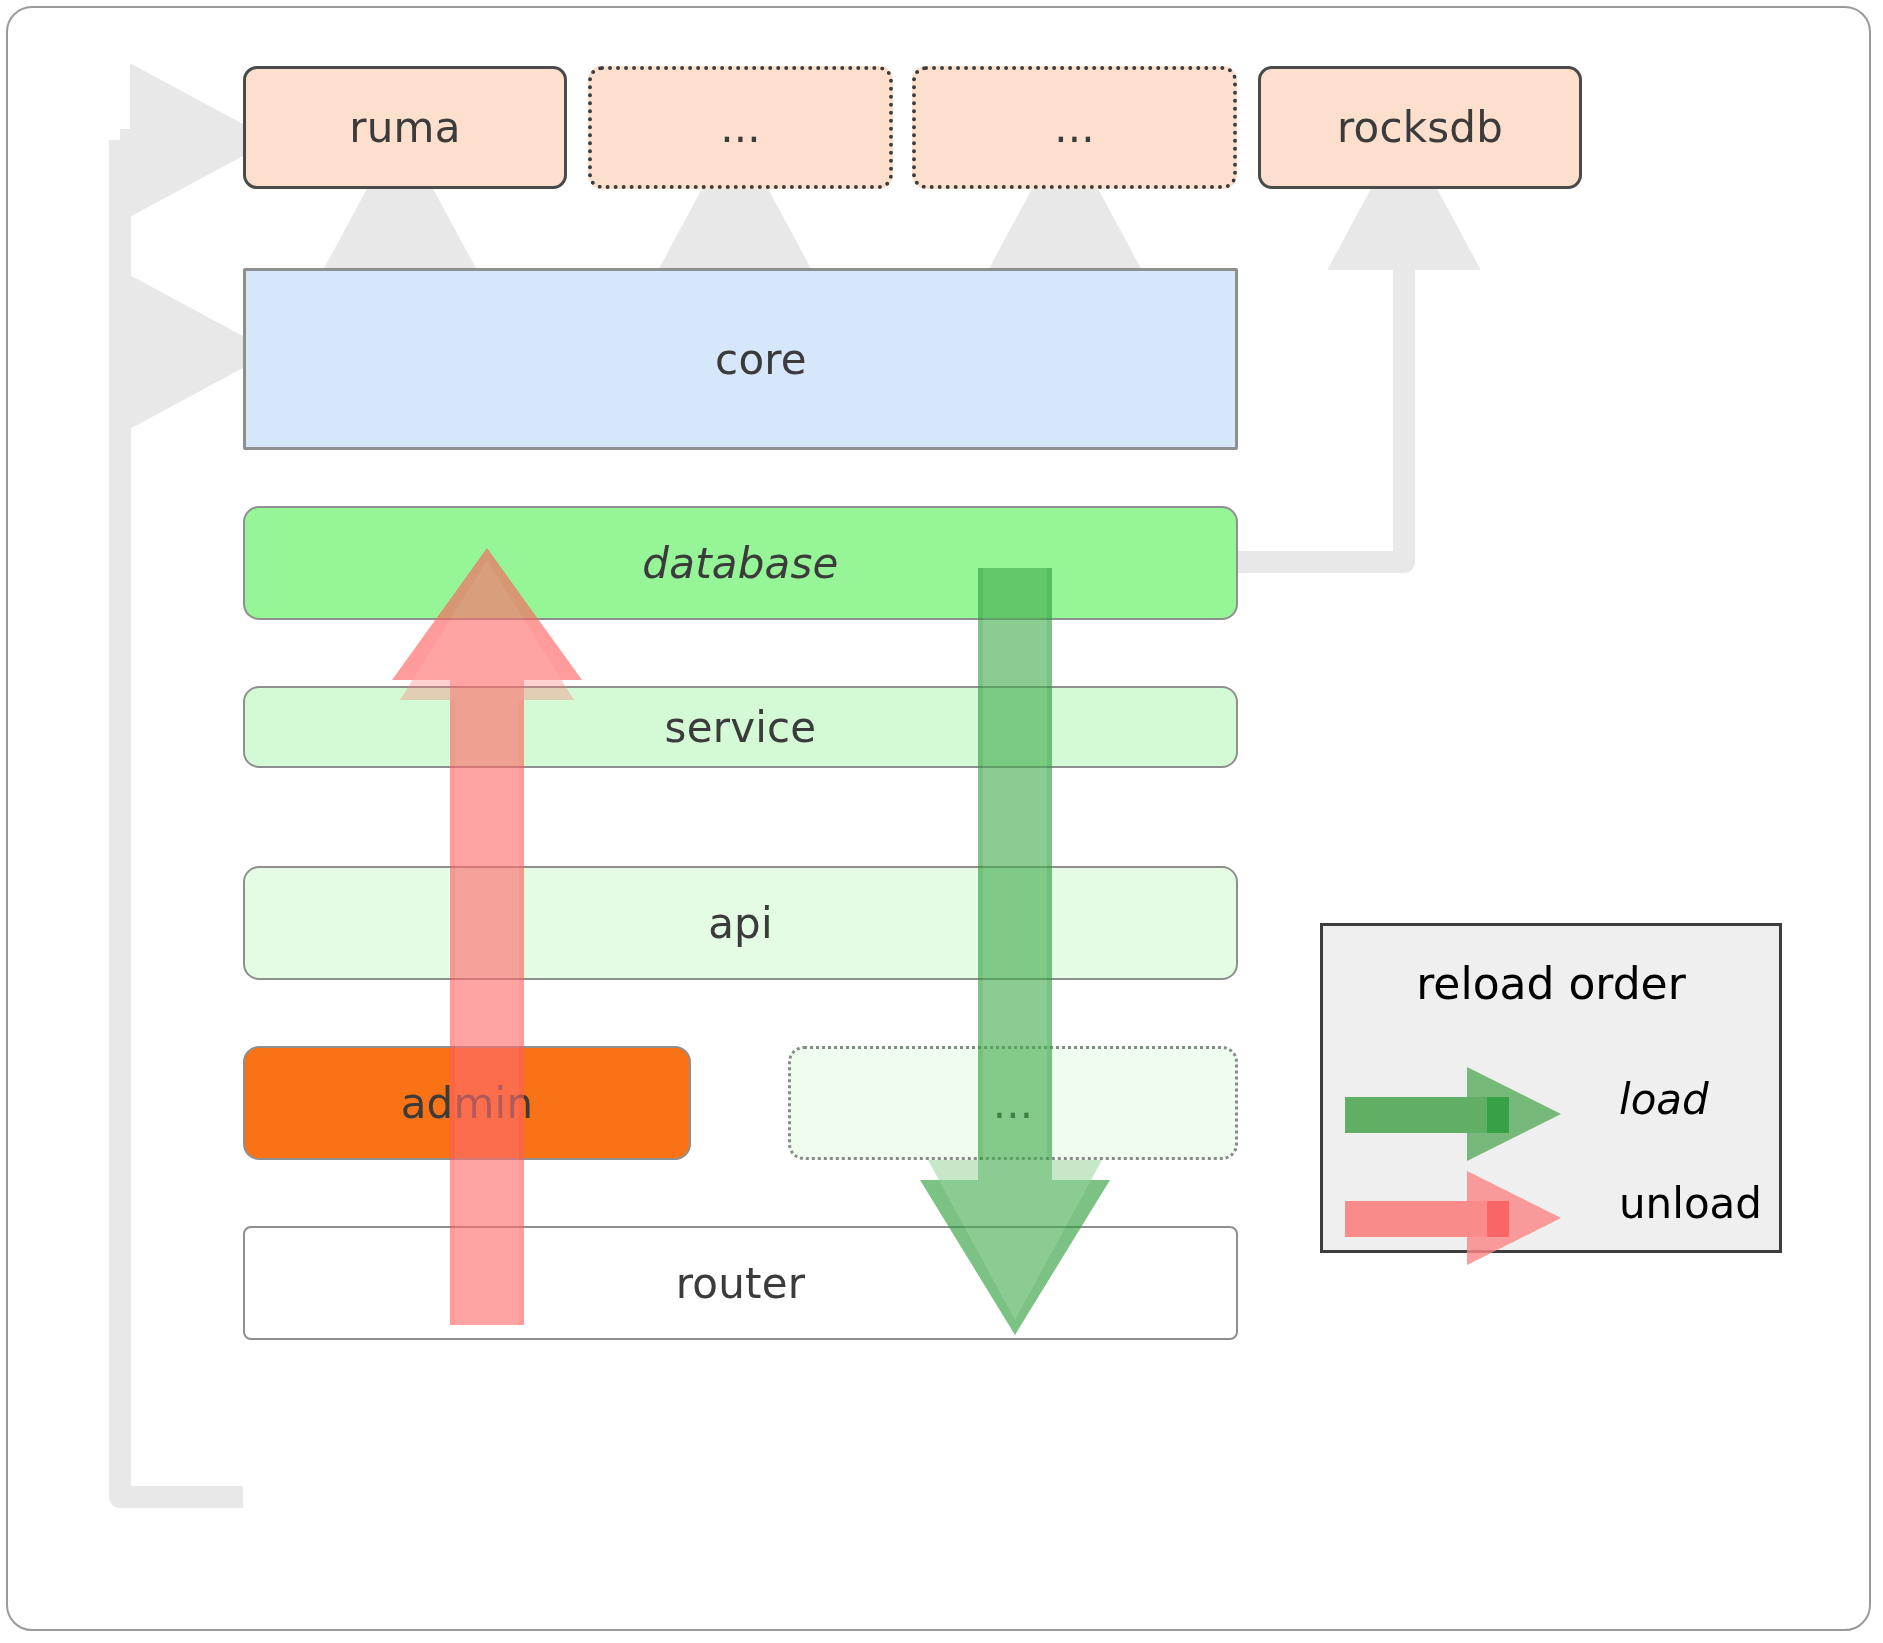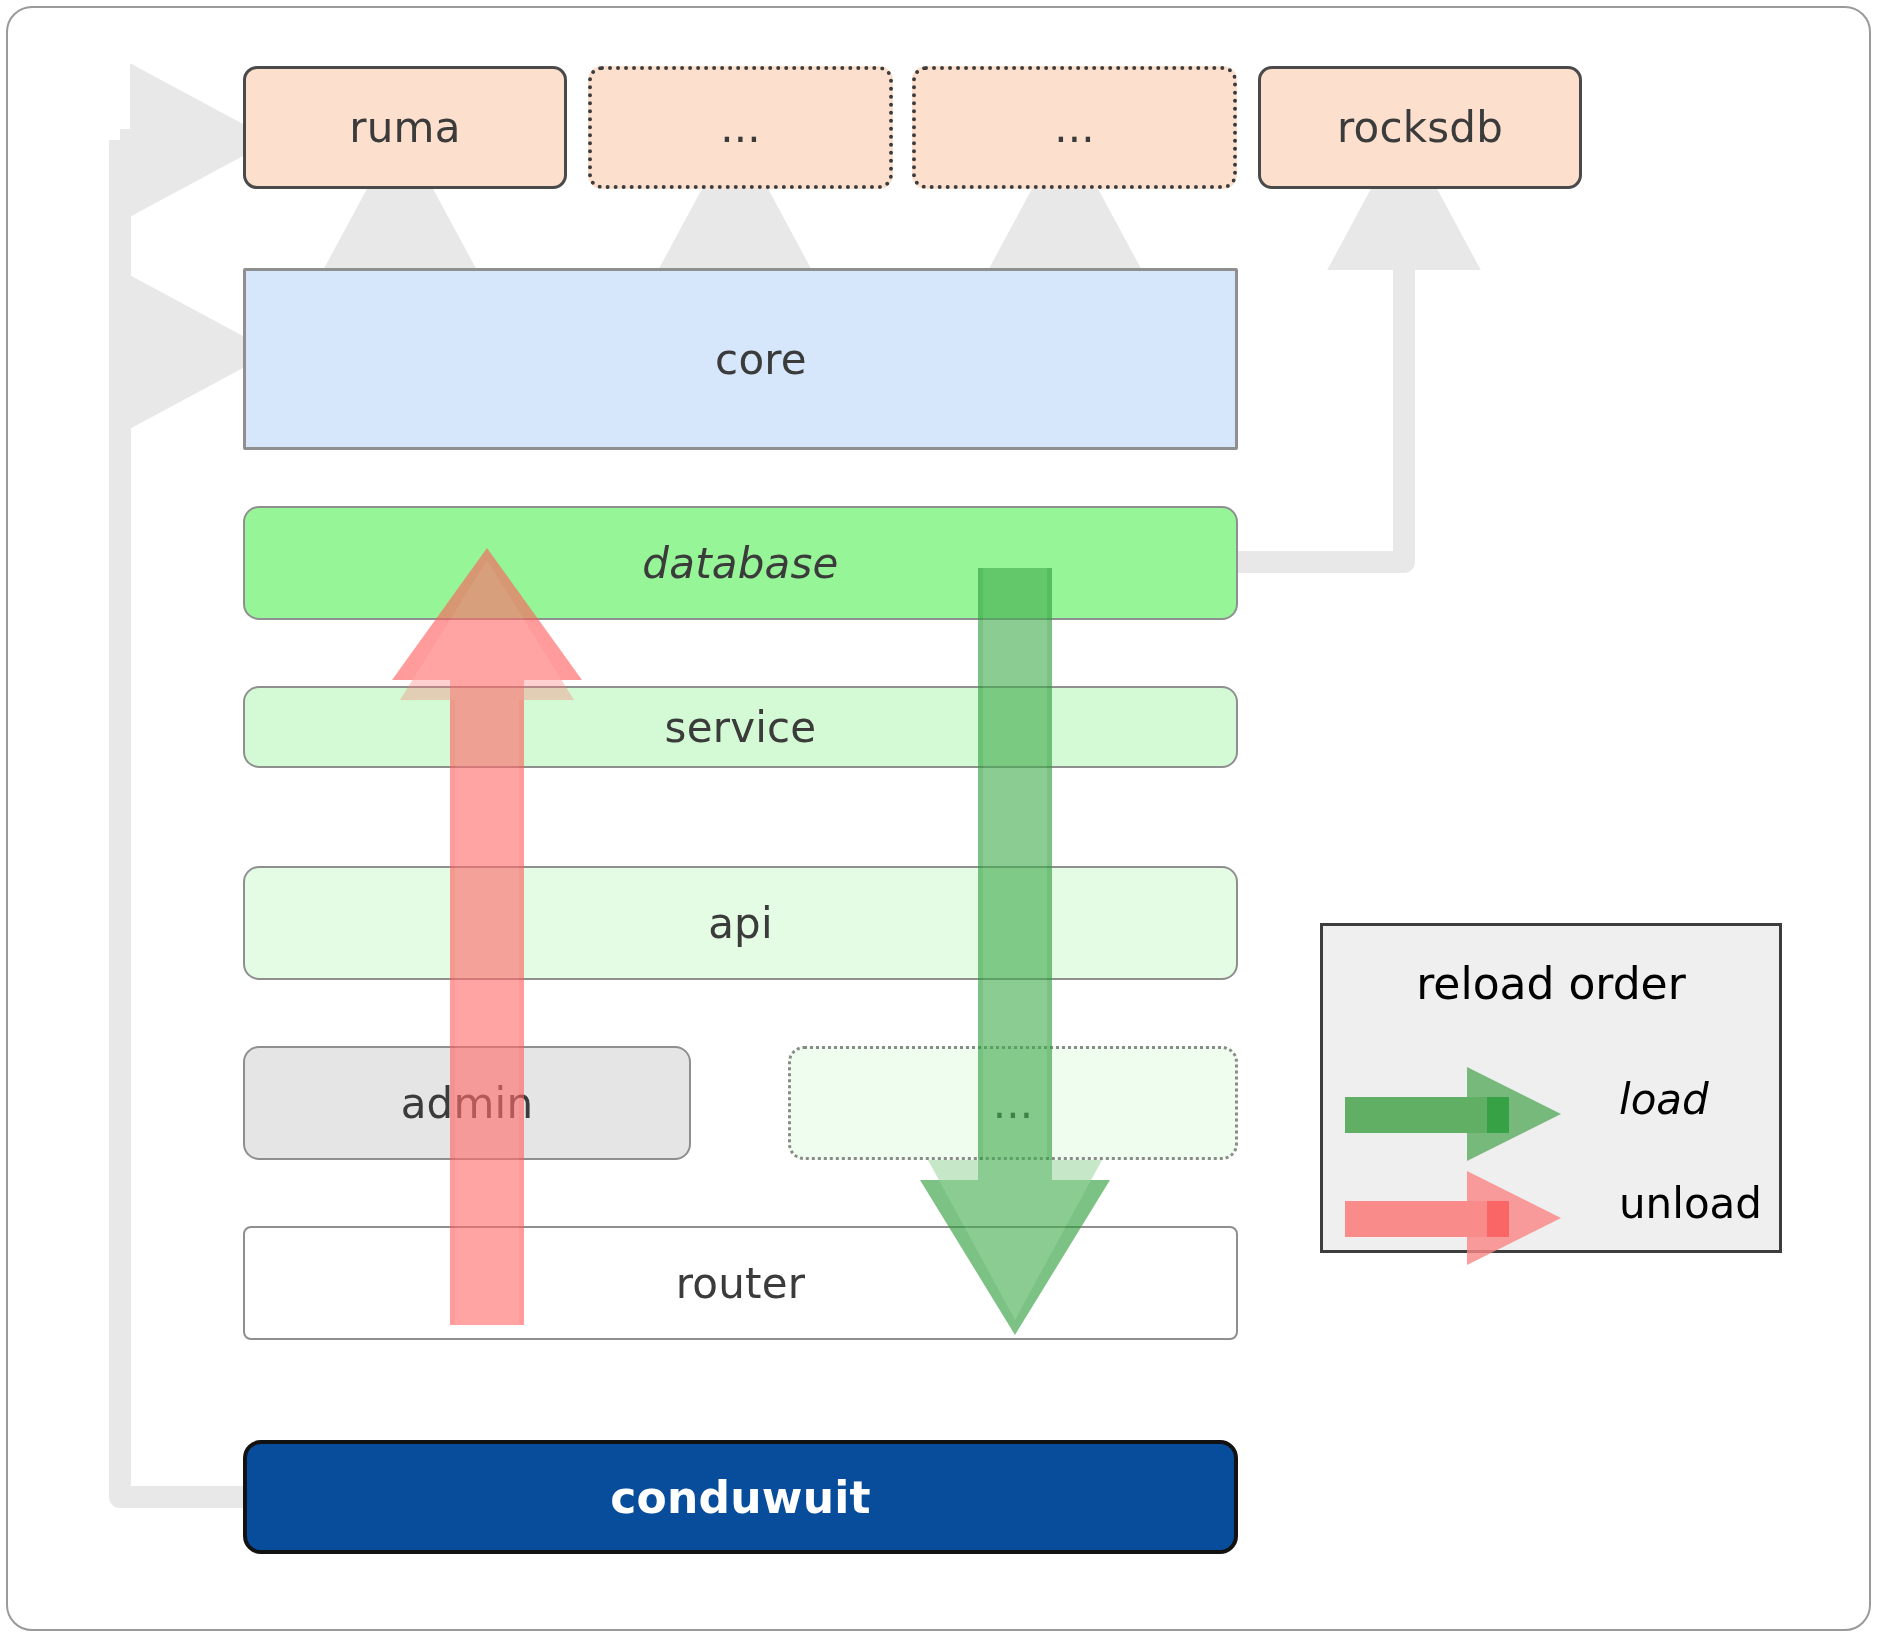--- a/index.html
+++ b/index.html
@@ -61,21 +61,21 @@
     padding-left: 41px;
   }
   
   .lyr {
     border: 2px solid #8f8f8f;
     border-radius: 16px;
   }
   .lyr-db      { background: #96f597; }
   .lyr-service { background: #d3fad4; }
   .lyr-api     { background: #e4fbe4; }
-  .lyr-admin   { background: #e5e5e5; }
+  .lyr-admin   { background: #f97316; }
   .lyr-dots    { background: #effdef; border: 3px dotted #8a8a8a; }
   .lyr-router  { background: #ffffff; border-radius: 8px; }
 
   
   .app-box {
     background: #084d9c;
     border: 4px solid #121212;
     border-radius: 18px;
     color: #ffffff;
     font-weight: bold;
@@ -203,23 +203,20 @@
       <path d="M 450,1325 L 450,680 L 392,680 L 487,548 L 582,680 L 524,680 L 524,1325 Z" fill="#ff5e5e"></path>
       <path d="M 455,1325 L 455,700 L 400,700 L 487,560 L 574,700 L 519,700 L 519,1325 Z" fill="#ff7878" opacity="0.55"></path>
     </g>
 
     <g opacity="0.62">
       <path d="M 978,568 L 978,1180 L 920,1180 L 1015,1335 L 1110,1180 L 1052,1180 L 1052,568 Z" fill="#2e9e3c"></path>
       <path d="M 983,568 L 983,1160 L 928,1160 L 1015,1320 L 1102,1160 L 1047,1160 L 1047,568 Z" fill="#57b95f" opacity="0.55"></path>
     </g>
   </svg>
 
-  <div class="node app-box" style="left:243px; top:1440px; width:995px; height:114px;">
-    <span>conduwuit</span>
-  </div>
 
   <div class="legend">
     <div class="legend-title">reload order</div>
 
     <div class="legend-row r1">
       <svg class="legend-svg" width="270" height="110" viewBox="0 0 270 110" xmlns="http://www.w3.org/2000/svg">
         <g opacity="0.95">
           <rect x="6" y="38" width="160" height="36" fill="#5aab5e"></rect>
           <path d="M 128,8 L 222,55 L 128,102 L 128,72 L 166,72 L 166,38 L 128,38 Z" fill="#5aab5e" opacity="0.85"></path>
           <rect x="148" y="38" width="22" height="36" fill="#2e9e3c"></rect>

